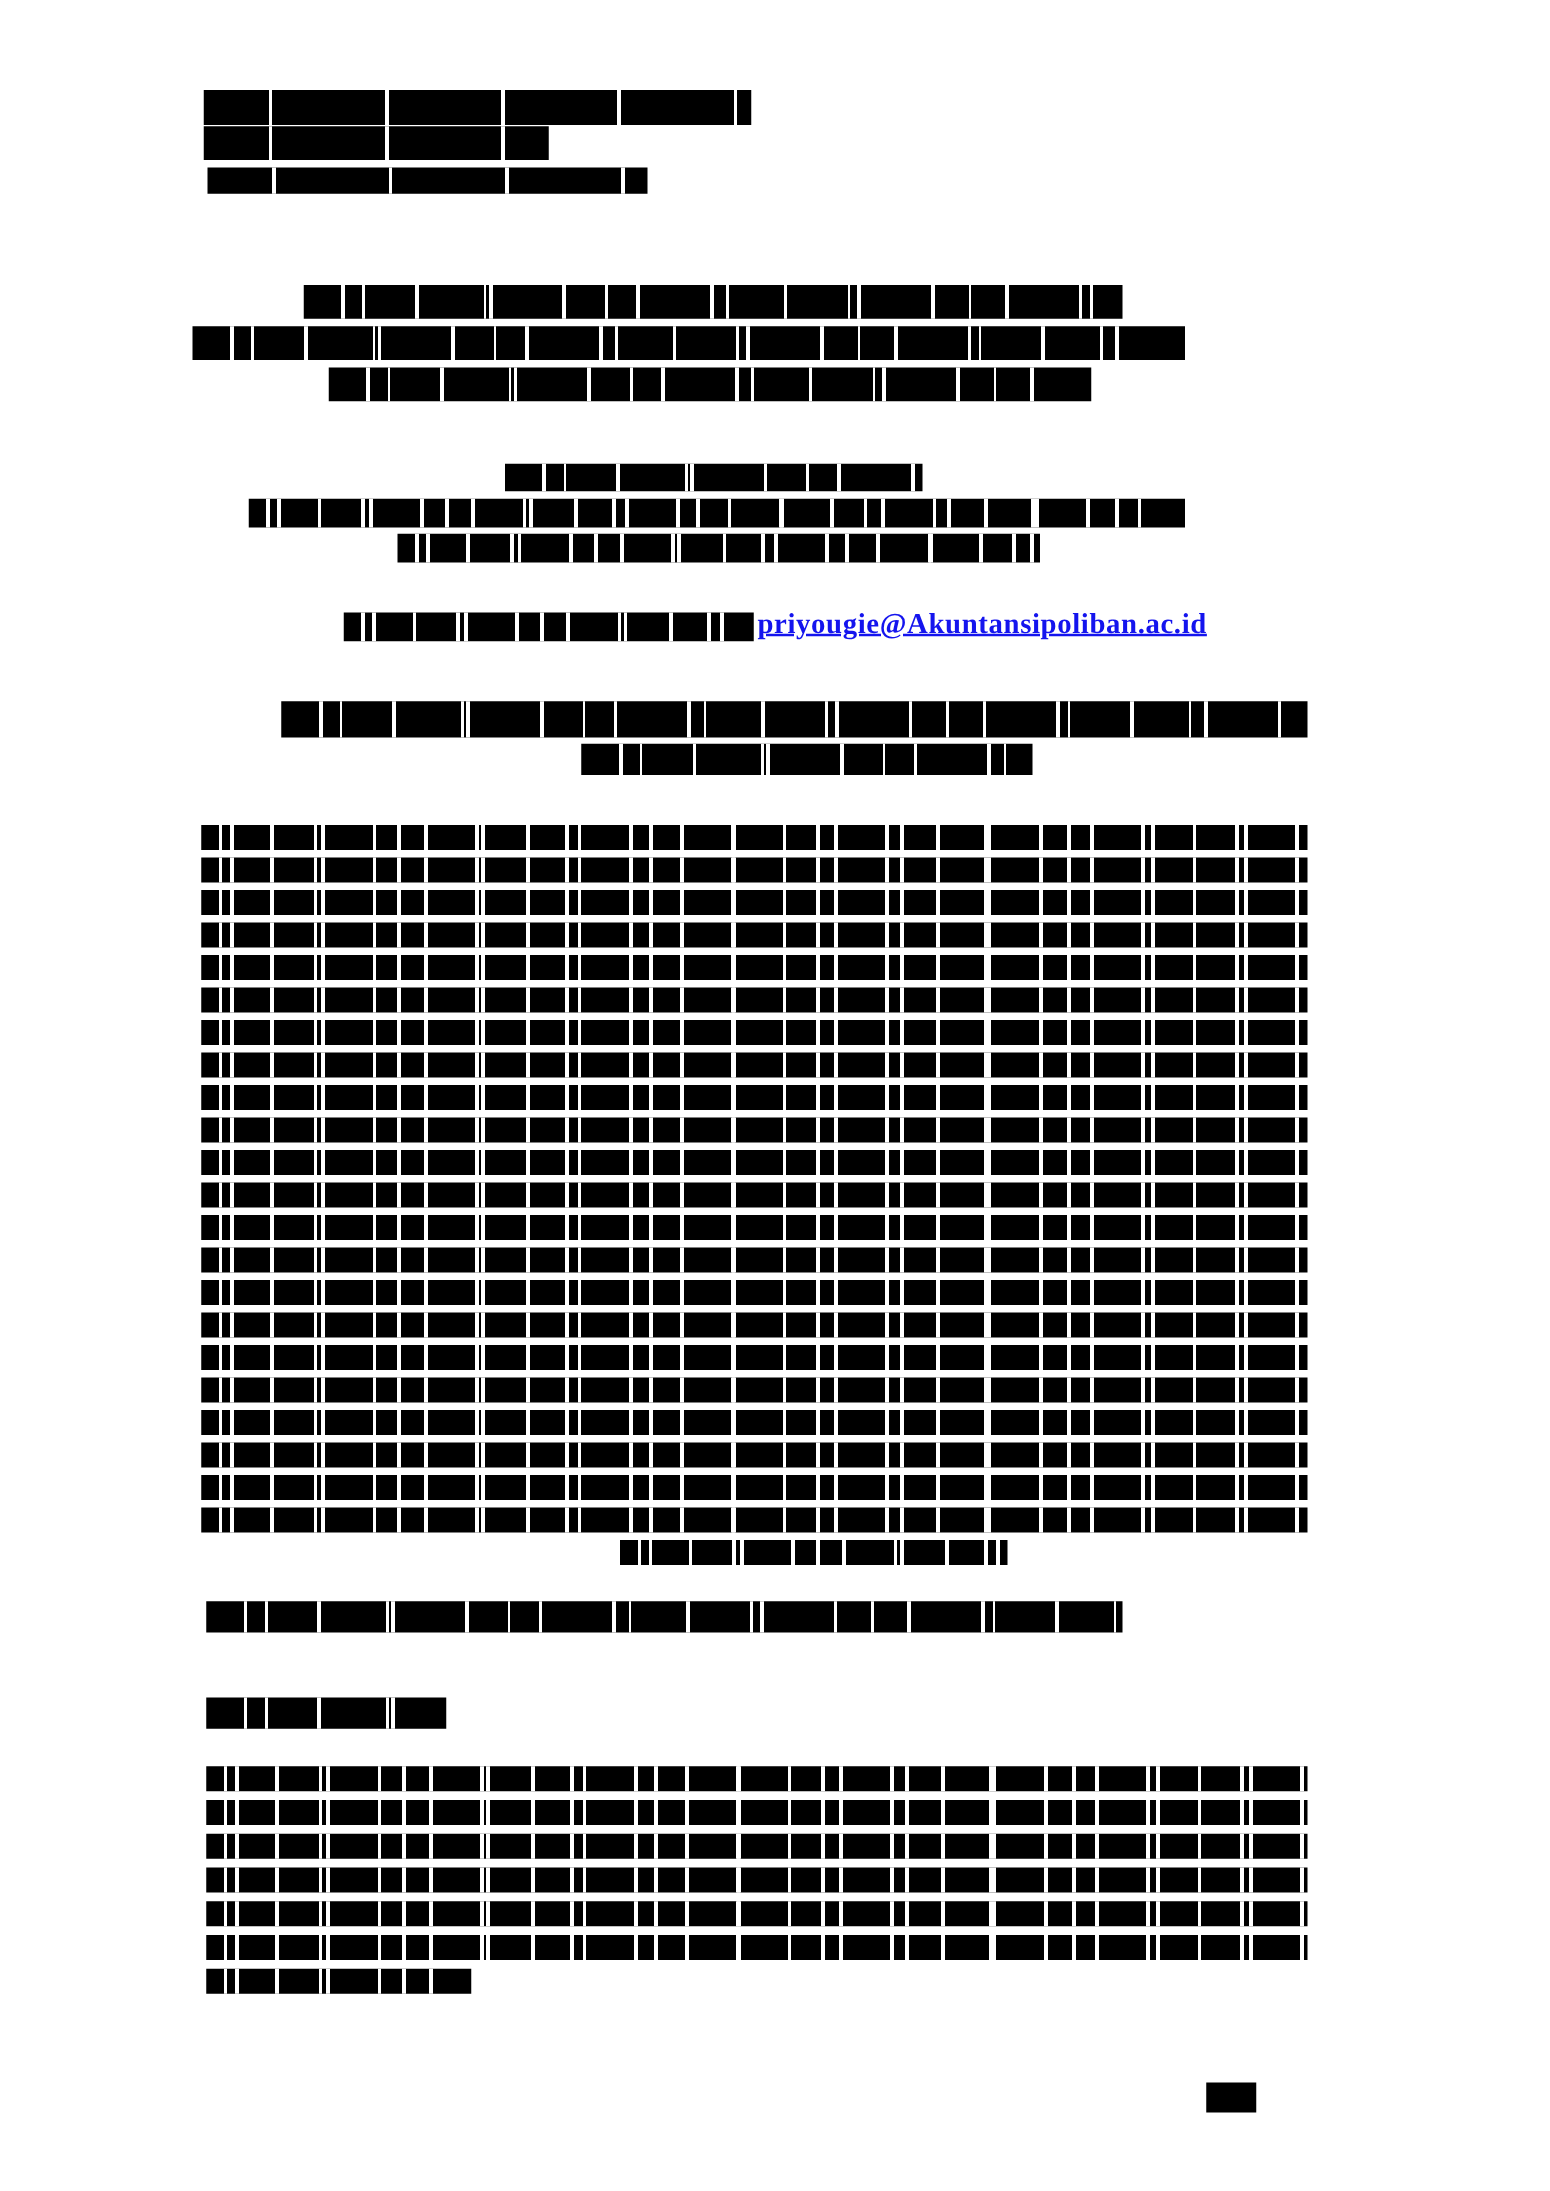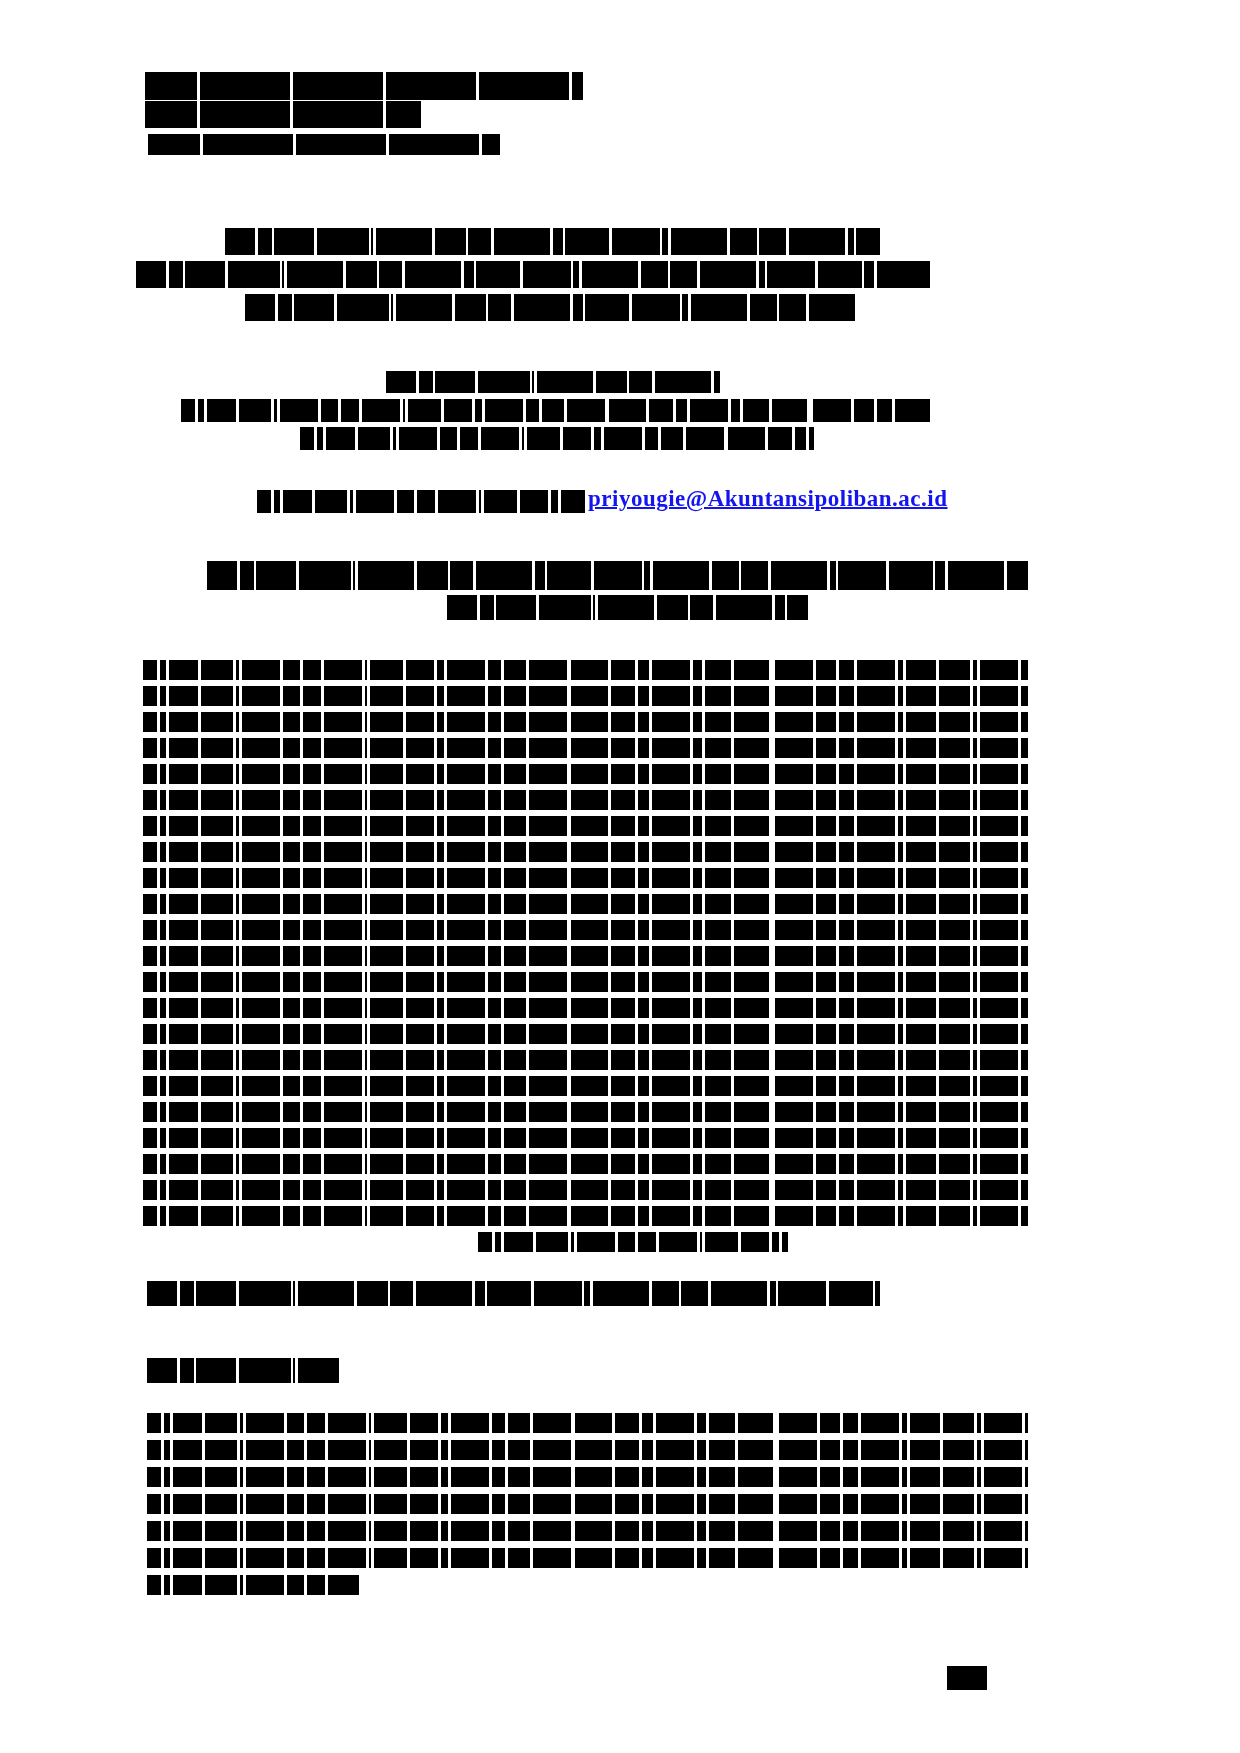--- a/index.html
+++ b/index.html
@@ -7,20 +7,21 @@
     padding: 0;
     background: #ffffff;
     font-family: "Liberation Serif", serif;
   }
   #page {
     position: relative;
     width: 1028px;
     height: 1753px;
     background: #ffffff;
     overflow: hidden;
+    margin-left: 18px;
   }
   
   .rl {
     position: absolute;
     background-color: #000;
   }
   
   .style-dense {
     background-image:
       repeating-linear-gradient(90deg, rgba(0,0,0,0) 0 14px, #fff 14px 17px, rgba(0,0,0,0) 17px 41px),

